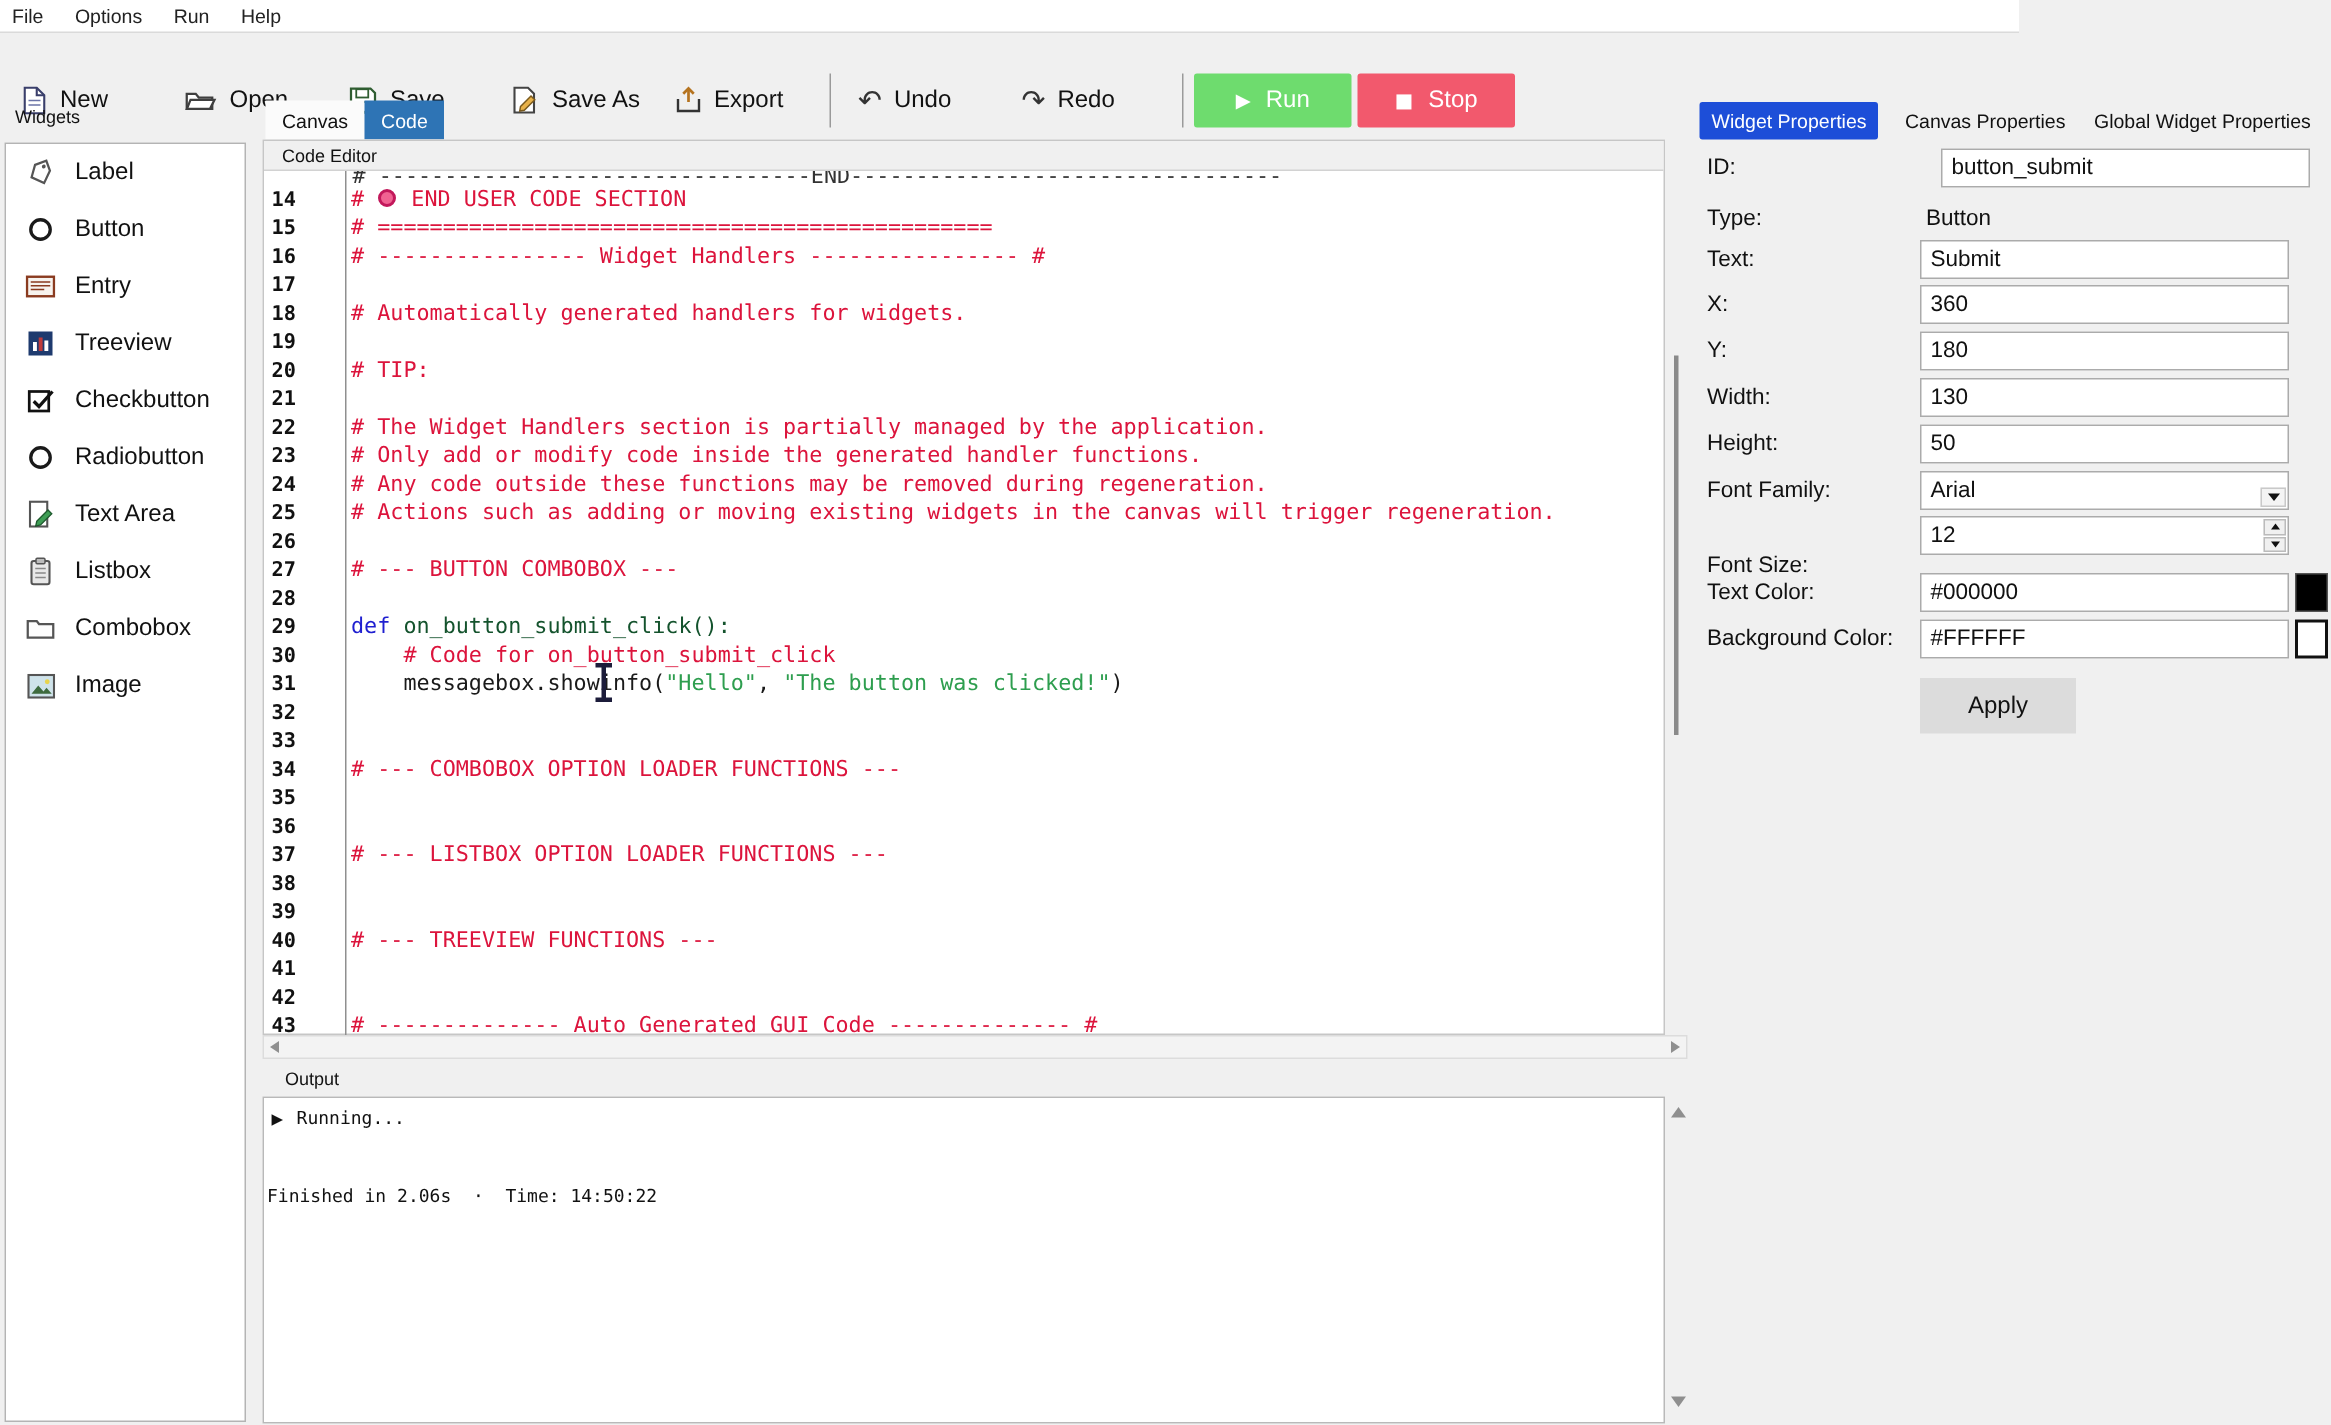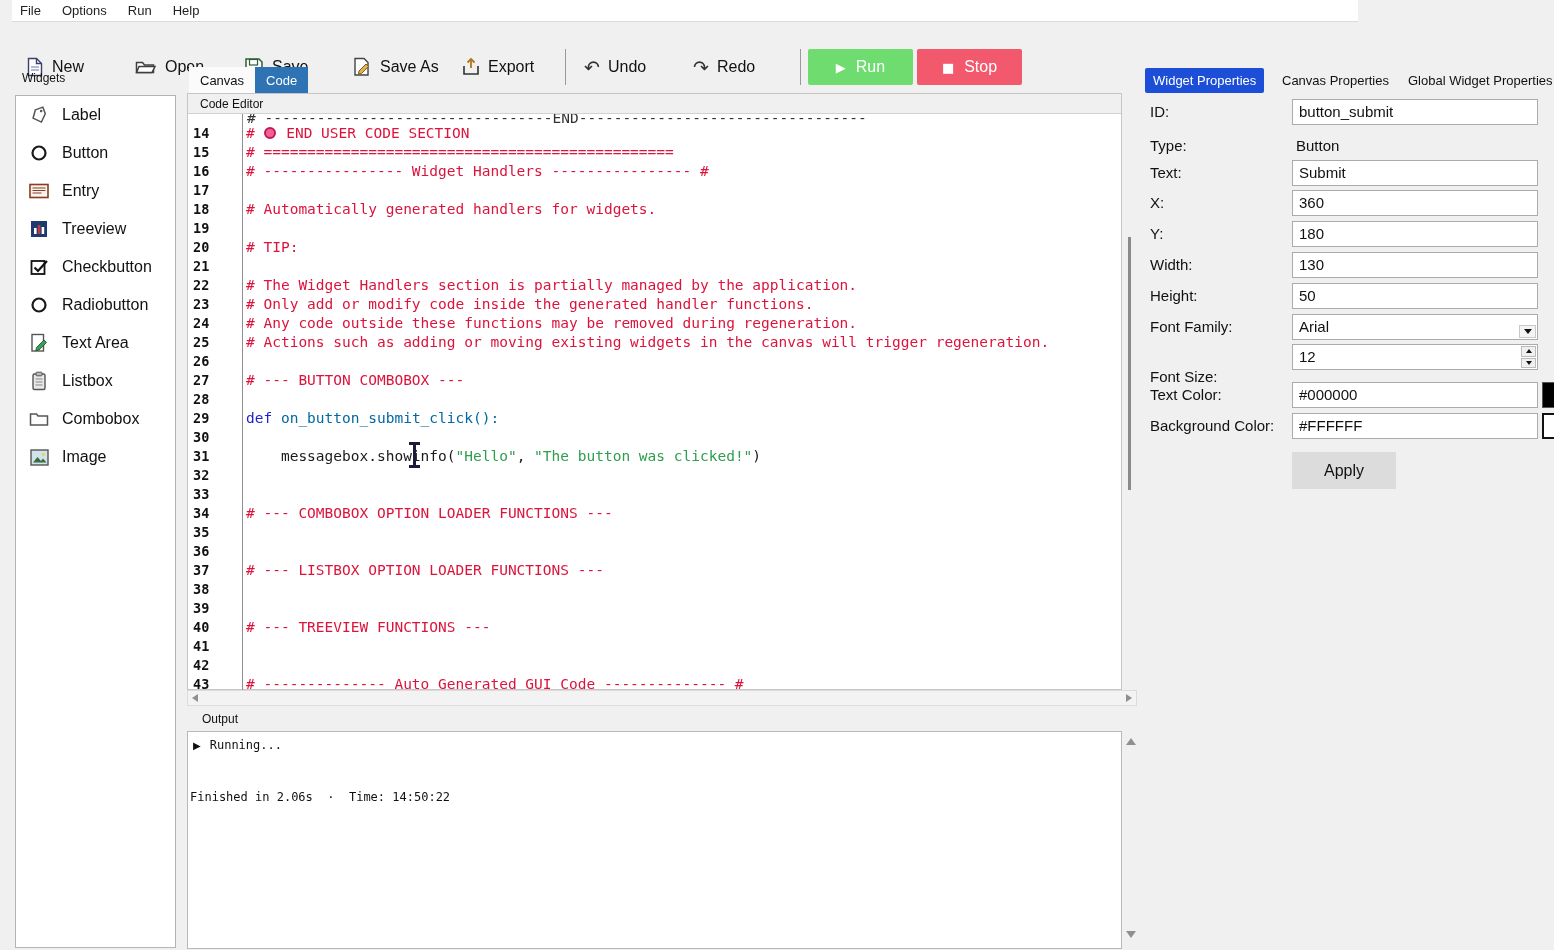--- a/index.html
+++ b/index.html
@@ -1,18 +1,18 @@
 <!DOCTYPE html>
 <html><head>
 <meta charset="utf-8">
 <style>
   html,body{margin:0;padding:0}
   body{width:1554px;height:950px;position:relative;background:#f0f0f0;
        font-family:"Liberation Sans",sans-serif;overflow:hidden}
-  #root{position:absolute;left:12px;top:0;width:1346px;height:950px}
+  #root{position:absolute;left:0;top:0;width:1346px;height:950px}
 
   
   .menu-bar{position:absolute;left:0;top:0;width:100%;height:22px;background:#fff;
     border-bottom:1px solid #dadada;display:flex;align-items:center;padding-left:8px;
     box-sizing:border-box;gap:21px}
   .menu-item{font-size:13px;color:#222}
 
   
   .toolbar{position:absolute;left:0;top:23px;width:100%;height:43px}
   .tool-btn{position:absolute;top:29px;height:30px;display:flex;align-items:center;gap:8px;cursor:default}
@@ -46,21 +46,21 @@
     font-family:"DejaVu Sans Mono",monospace;font-size:14.5px}
   .gutter-sep{position:absolute;left:54px;top:0;bottom:0;width:1px;background:#8f8f8f}
   .code-row{display:flex;height:19px;line-height:19px;white-space:pre}
   .code-row.partial{height:10px;position:relative;overflow:hidden}
   .code-row.partial .lc{position:absolute;bottom:-4px;left:55px;color:#333}
   .ln{width:54px;flex:none;padding-left:5px;box-sizing:border-box;font-weight:bold;
     font-size:13.5px;color:#111}
   .lc{padding-left:4px}
   .c-comment{color:#dc143c}
   .c-kw{color:#1f1fd0}
-  .c-name{color:#0369a1}
+  .c-name{color:#14532d}
   .c-str{color:#2e9e4f}
   .c-plain{color:#1a1a1a}
   .code-dot{display:inline-block;width:12px;height:12px;border-radius:50%;background:#f06292;
     border:2px solid #c2185b;vertical-align:-1px;box-sizing:border-box;margin:0 1px}
 
   
   .h-scroll{position:absolute;left:175px;top:690px;width:950px;height:16px;background:#f3f3f3;
     border:1px solid #dcdcdc;box-sizing:border-box}
   .arr{position:absolute;width:0;height:0}
   .arr.left{left:4px;top:3px;border-top:4px solid transparent;border-bottom:4px solid transparent;border-right:6px solid #8f8f8f}
@@ -309,21 +309,21 @@
         <div class="code-row"><span class="ln">20</span><span class="lc"><span class="c-comment"># TIP:</span></span></div>
         <div class="code-row"><span class="ln">21</span><span class="lc"></span></div>
         <div class="code-row"><span class="ln">22</span><span class="lc"><span class="c-comment"># The Widget Handlers section is partially managed by the application.</span></span></div>
         <div class="code-row"><span class="ln">23</span><span class="lc"><span class="c-comment"># Only add or modify code inside the generated handler functions.</span></span></div>
         <div class="code-row"><span class="ln">24</span><span class="lc"><span class="c-comment"># Any code outside these functions may be removed during regeneration.</span></span></div>
         <div class="code-row"><span class="ln">25</span><span class="lc"><span class="c-comment"># Actions such as adding or moving existing widgets in the canvas will trigger regeneration.</span></span></div>
         <div class="code-row"><span class="ln">26</span><span class="lc"></span></div>
         <div class="code-row"><span class="ln">27</span><span class="lc"><span class="c-comment"># --- BUTTON COMBOBOX ---</span></span></div>
         <div class="code-row"><span class="ln">28</span><span class="lc"></span></div>
         <div class="code-row"><span class="ln">29</span><span class="lc"><span class="c-kw">def</span><span class="c-name"> on_button_submit_click():</span></span></div>
-        <div class="code-row"><span class="ln">30</span></div>
+        <div class="code-row"><span class="ln">30</span><span class="lc"><span class="c-comment">    # Code for on_button_submit_click</span></span></div>
         <div class="code-row"><span class="ln">31</span><span class="lc"><span class="c-plain">    messagebox.showinfo(</span><span class="c-str">"Hello"</span><span class="c-plain">, </span><span class="c-str">"The button was clicked!"</span><span class="c-plain">)</span></span></div>
         <div class="code-row"><span class="ln">32</span><span class="lc"></span></div>
         <div class="code-row"><span class="ln">33</span><span class="lc"></span></div>
         <div class="code-row"><span class="ln">34</span><span class="lc"><span class="c-comment"># --- COMBOBOX OPTION LOADER FUNCTIONS ---</span></span></div>
         <div class="code-row"><span class="ln">35</span><span class="lc"></span></div>
         <div class="code-row"><span class="ln">36</span><span class="lc"></span></div>
         <div class="code-row"><span class="ln">37</span><span class="lc"><span class="c-comment"># --- LISTBOX OPTION LOADER FUNCTIONS ---</span></span></div>
         <div class="code-row"><span class="ln">38</span><span class="lc"></span></div>
         <div class="code-row"><span class="ln">39</span><span class="lc"></span></div>
         <div class="code-row"><span class="ln">40</span><span class="lc"><span class="c-comment"># --- TREEVIEW FUNCTIONS ---</span></span></div>
@@ -347,21 +347,21 @@
   <div class="vsb-up"></div>
   <div class="vsb-down"></div>
 
   <button class="apply-btn">Apply</button>
 
   <div class="ibeam"></div>
 <div class="ptab active" style="left: 1133px;">Widget Properties</div>
     <div class="ptab" style="left: 1262px;">Canvas Properties</div>
     <div class="ptab" style="left: 1388px;">Global Widget Properties</div>
     <span class="prop-label" style="top: 99px;">ID:</span>
-    <div class="prop-input" style="top: 99px;">button_submit</div>
+    <div class="prop-input" style="top: 99px; margin-left: 14px;">button_submit</div>
     <span class="prop-label" style="top: 133px;">Type:</span>
     <span class="prop-static" style="top: 133px;">Button</span>
     <span class="prop-label" style="top: 160px;">Text:</span>
     <div class="prop-input" style="top: 160px;">Submit</div>
     <span class="prop-label" style="top: 190px;">X:</span>
     <div class="prop-input" style="top: 190px;">360</div>
     <span class="prop-label" style="top: 221px;">Y:</span>
     <div class="prop-input" style="top: 221px;">180</div>
     <span class="prop-label" style="top: 252px;">Width:</span>
     <div class="prop-input" style="top: 252px;">130</div>

